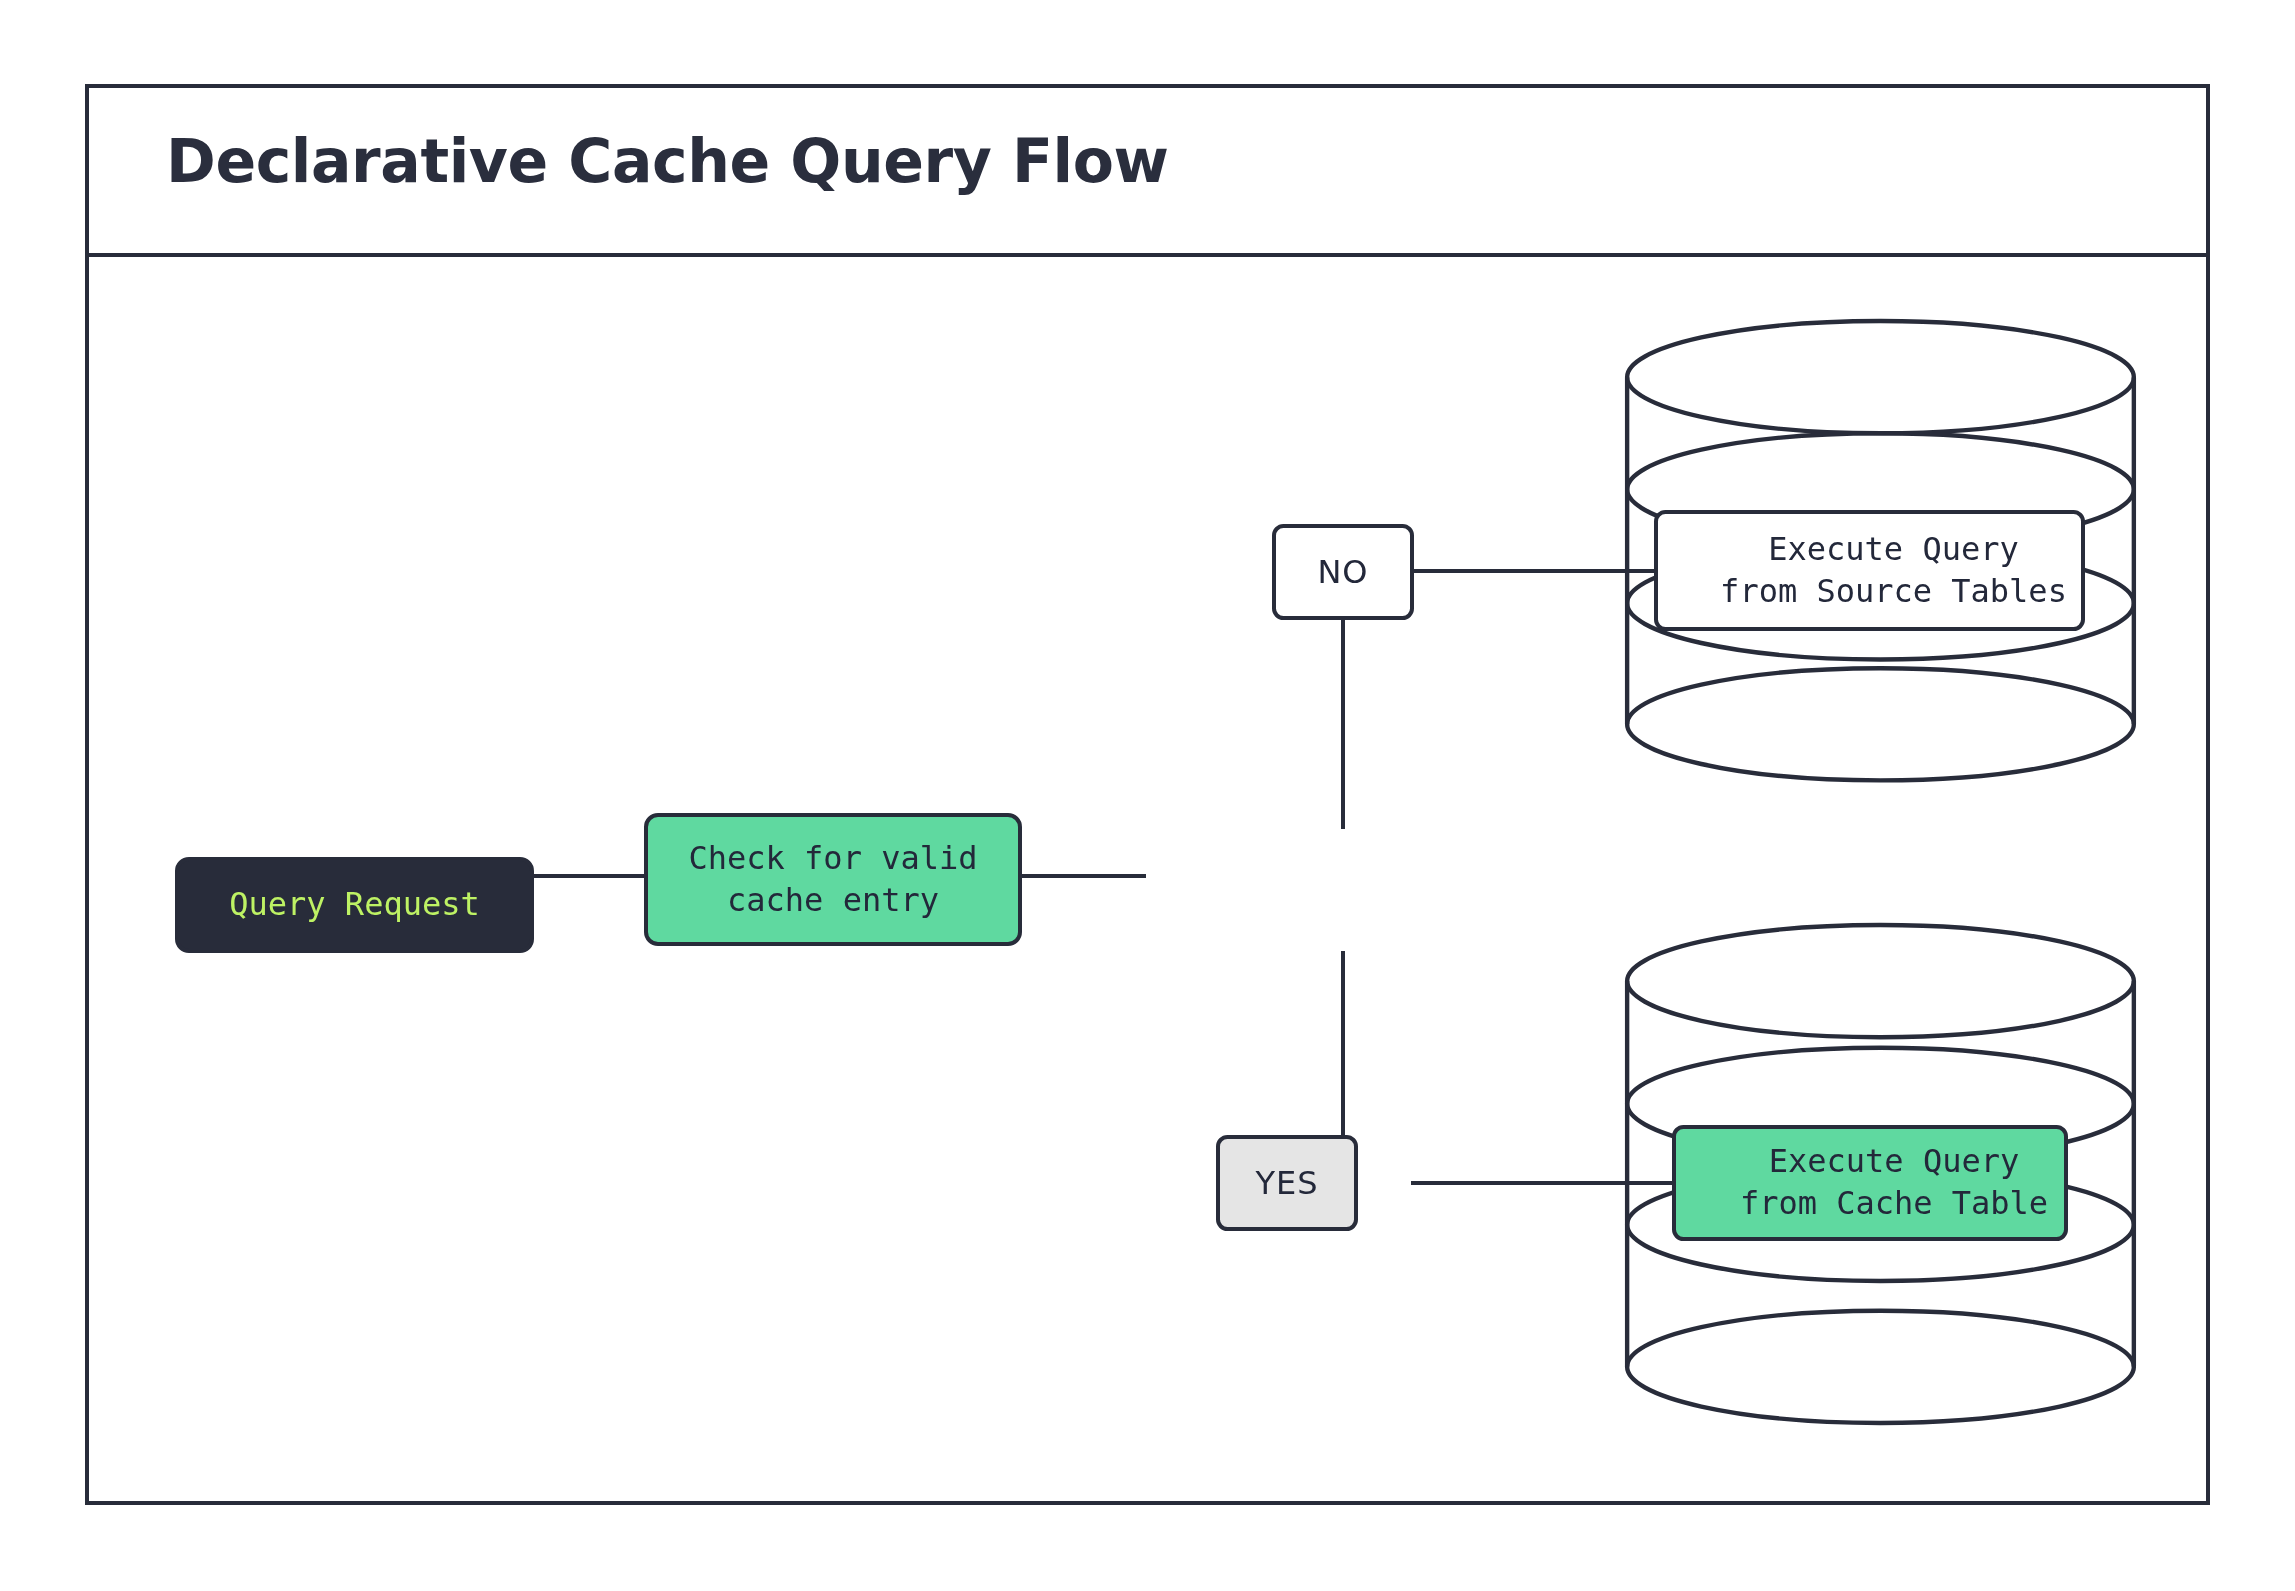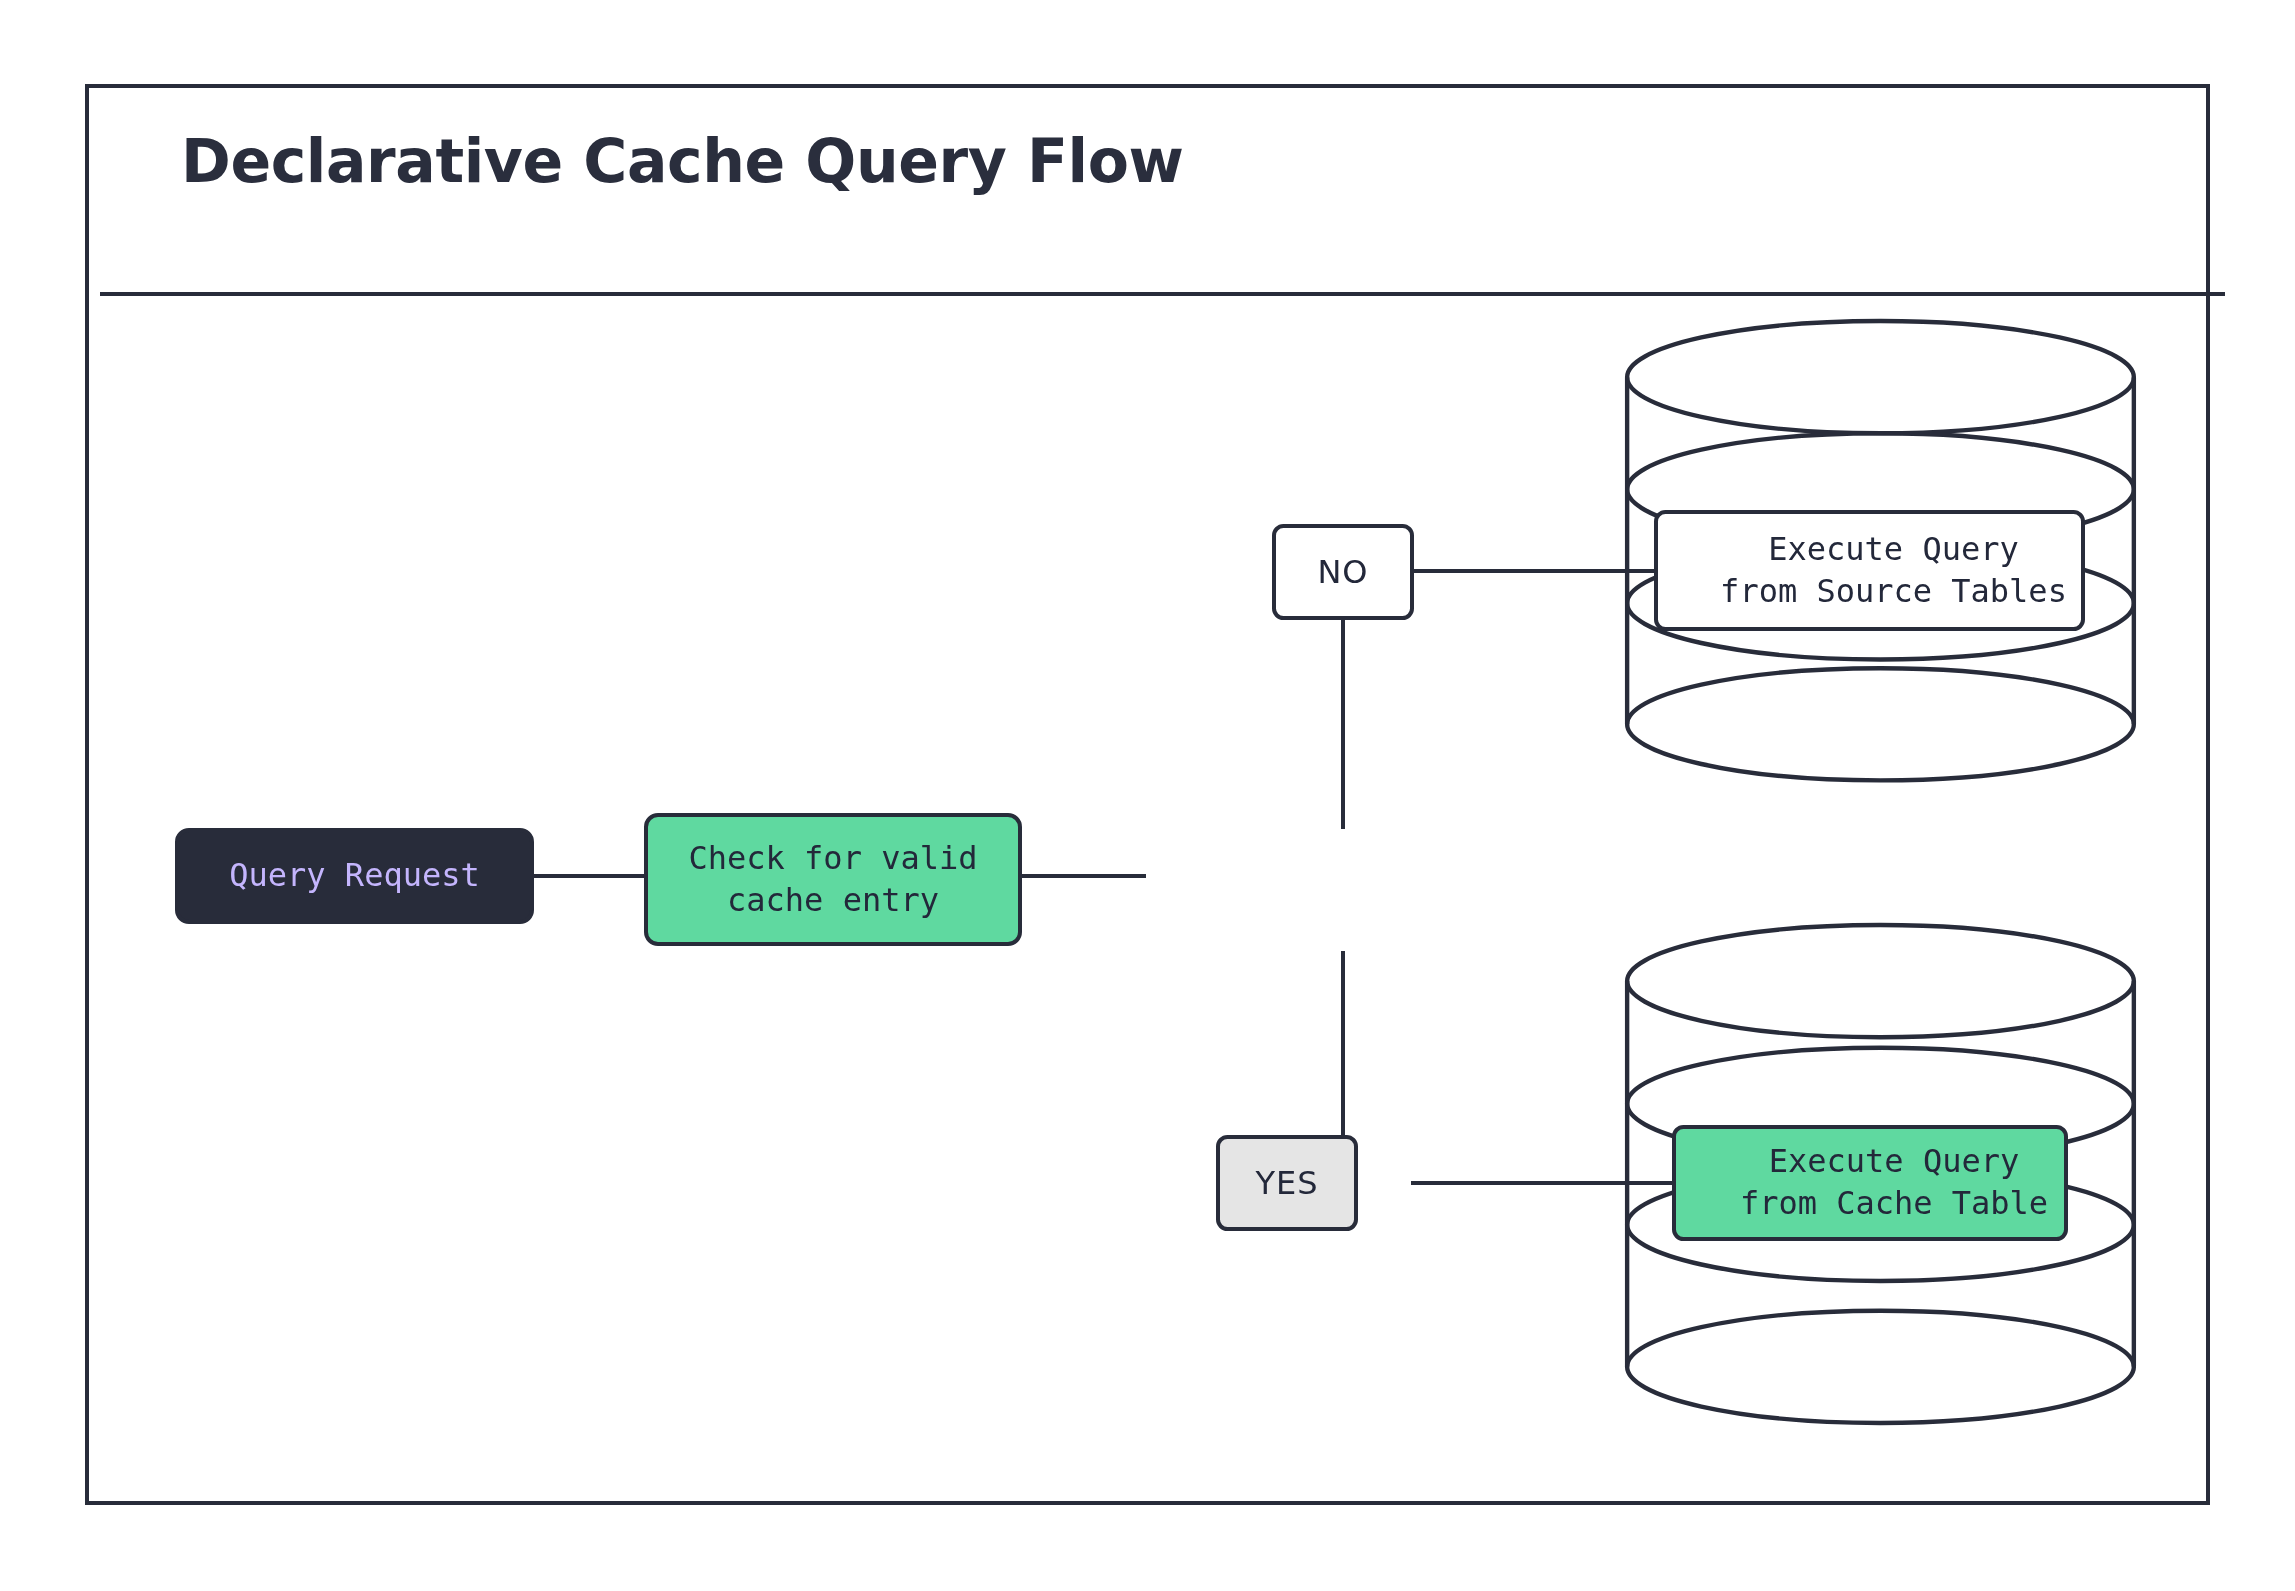--- a/index.html
+++ b/index.html
@@ -26,24 +26,24 @@
     left: 85px;
     top: 84px;
     width: 2125px;
     height: 1421px;
     border: 4.4px solid #282C3A;
     box-sizing: border-box;
     background: #ffffff;
   }
   .title-bar {
     position: absolute;
-    left: 100px;
+    left: 85px;
     top: 84px;
     width: 2125px;
-    height: 212px;
+    height: 173px;
     box-sizing: border-box;
     border-bottom: 4.4px solid #282C3A;
   }
   .title-text {
     position: absolute;
     left: 81px;
     top: 42px;
     font-family: "DejaVu Sans", sans-serif;
     font-size: 60px;
     font-weight: 700;
@@ -68,22 +68,23 @@
     align-items: center;
     justify-content: center;
     text-align: center;
     font-family: "DejaVu Sans Mono", monospace;
     line-height: 1.30;
     white-space: pre-line;
     border-radius: 12.3px;
   }
   .node.dark {
     background: #282C3A;
-    color: #c4b5fd;
-    border: 4.4px solid #282C3A;
+    color: #bef264;
+    border: 4.4px solid #282C3A;
+    margin-top: 29px;
   }
   .node.green {
     background: #5FD9A0;
     color: #23283A;
     border: 4.4px solid #282C3A;
   }
 
   #node-query-request {
     left: 175px; top: 828px; width: 359px; height: 96px;
     font-size: 32px; border-radius: 14px;

